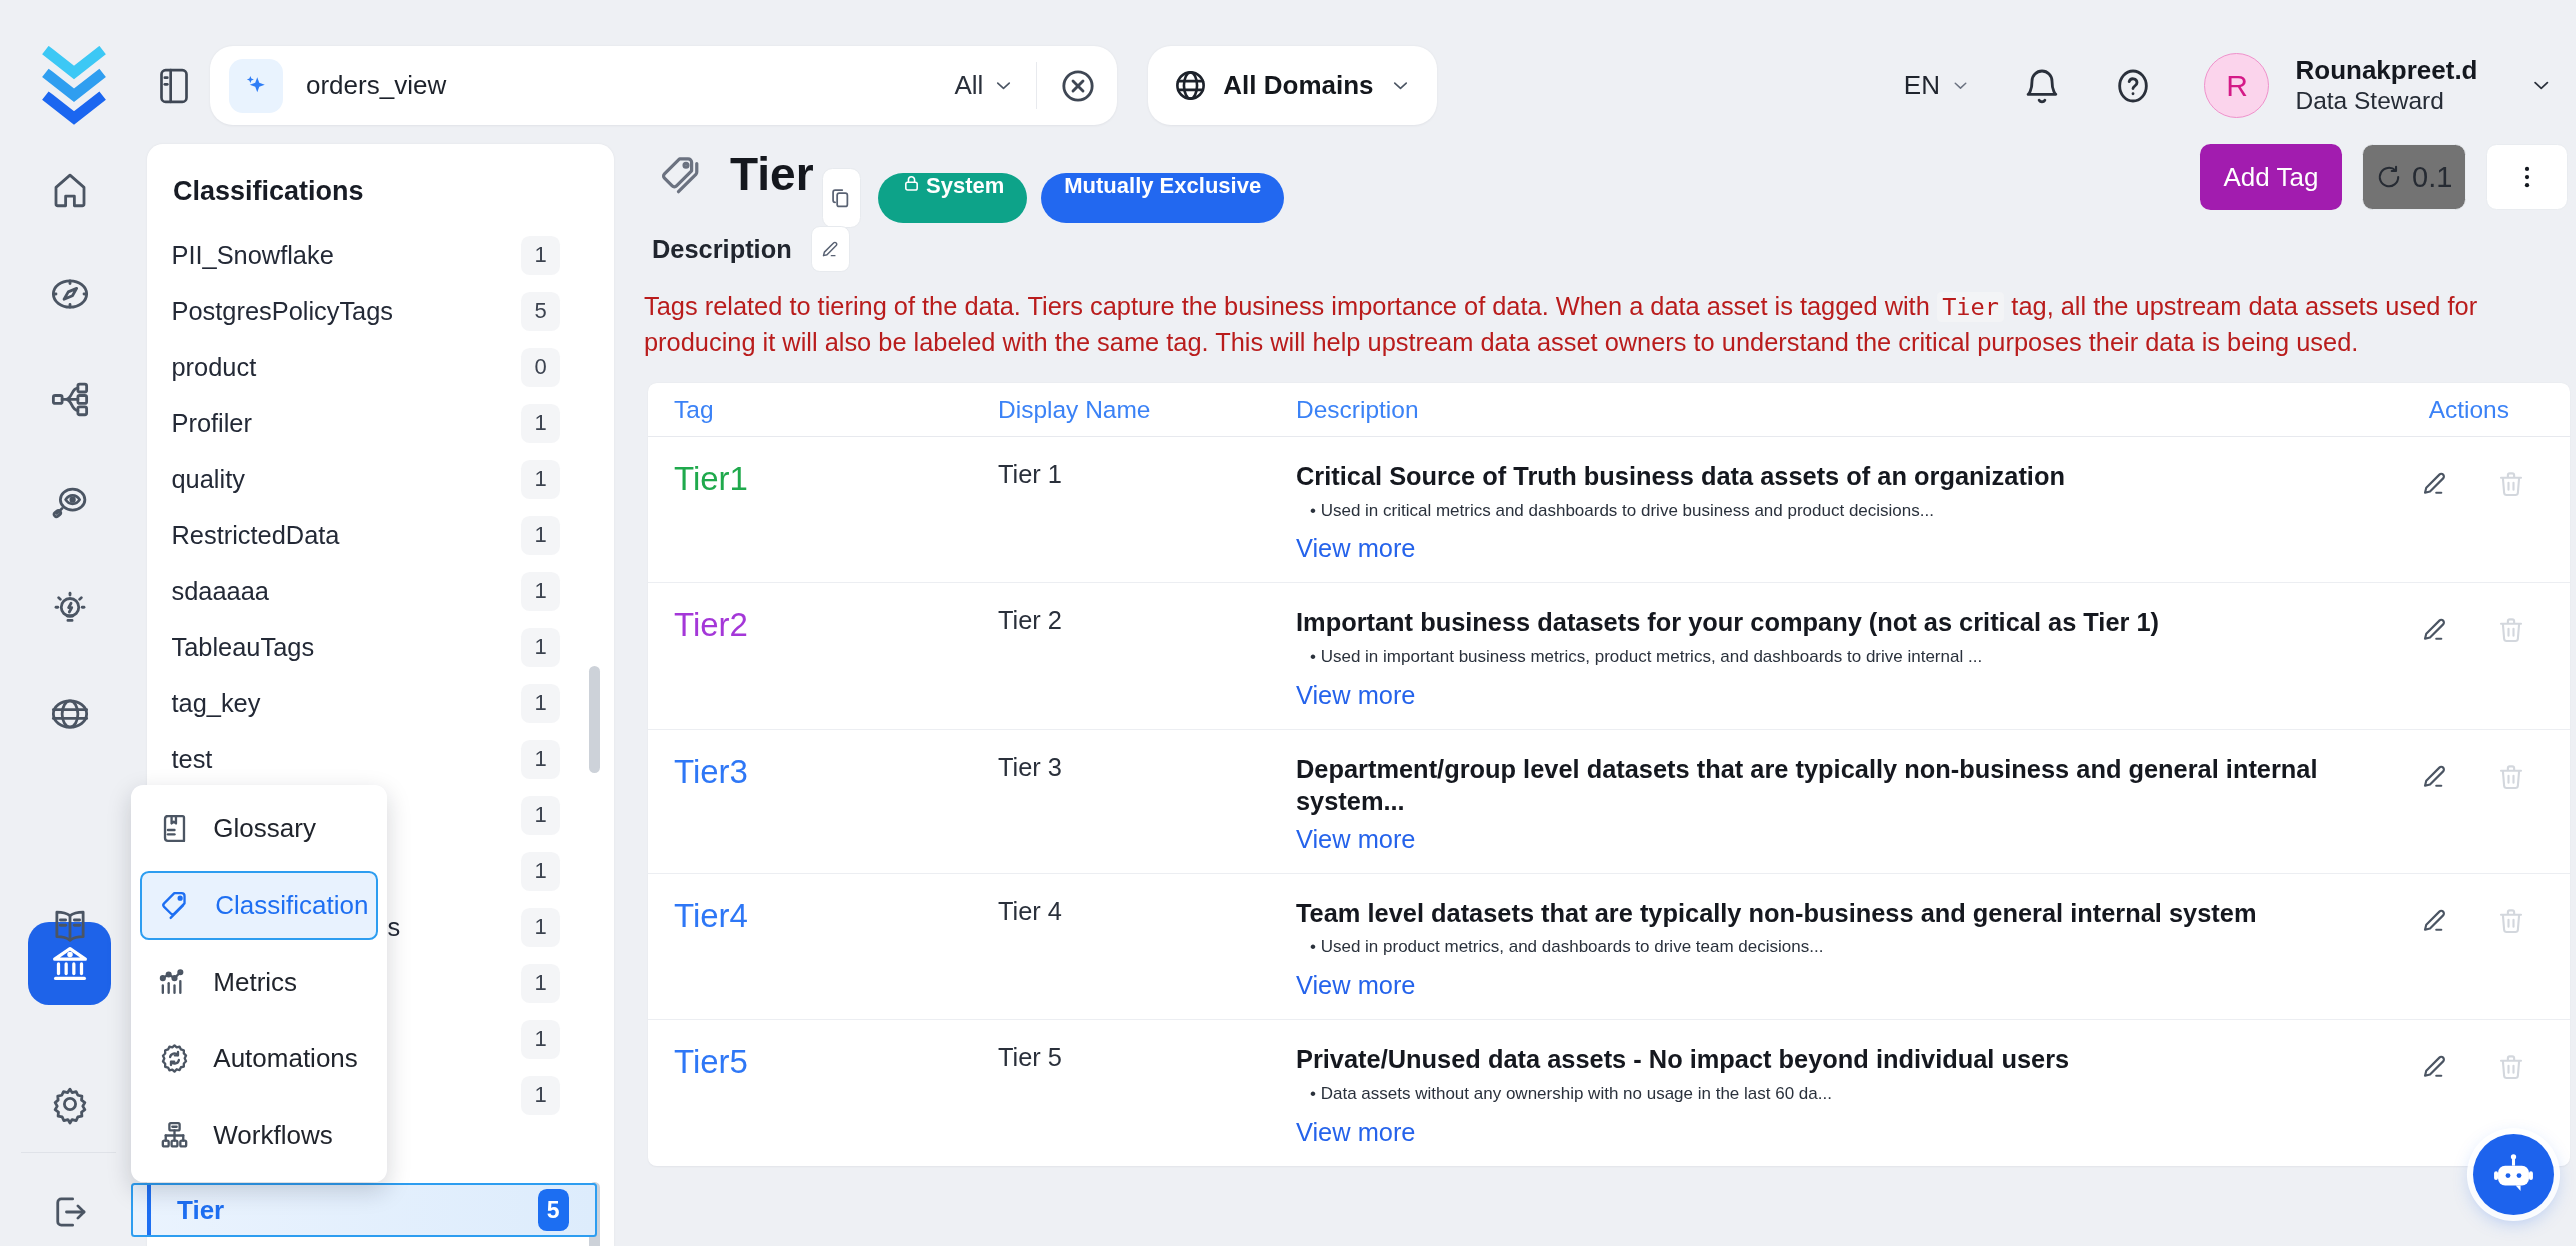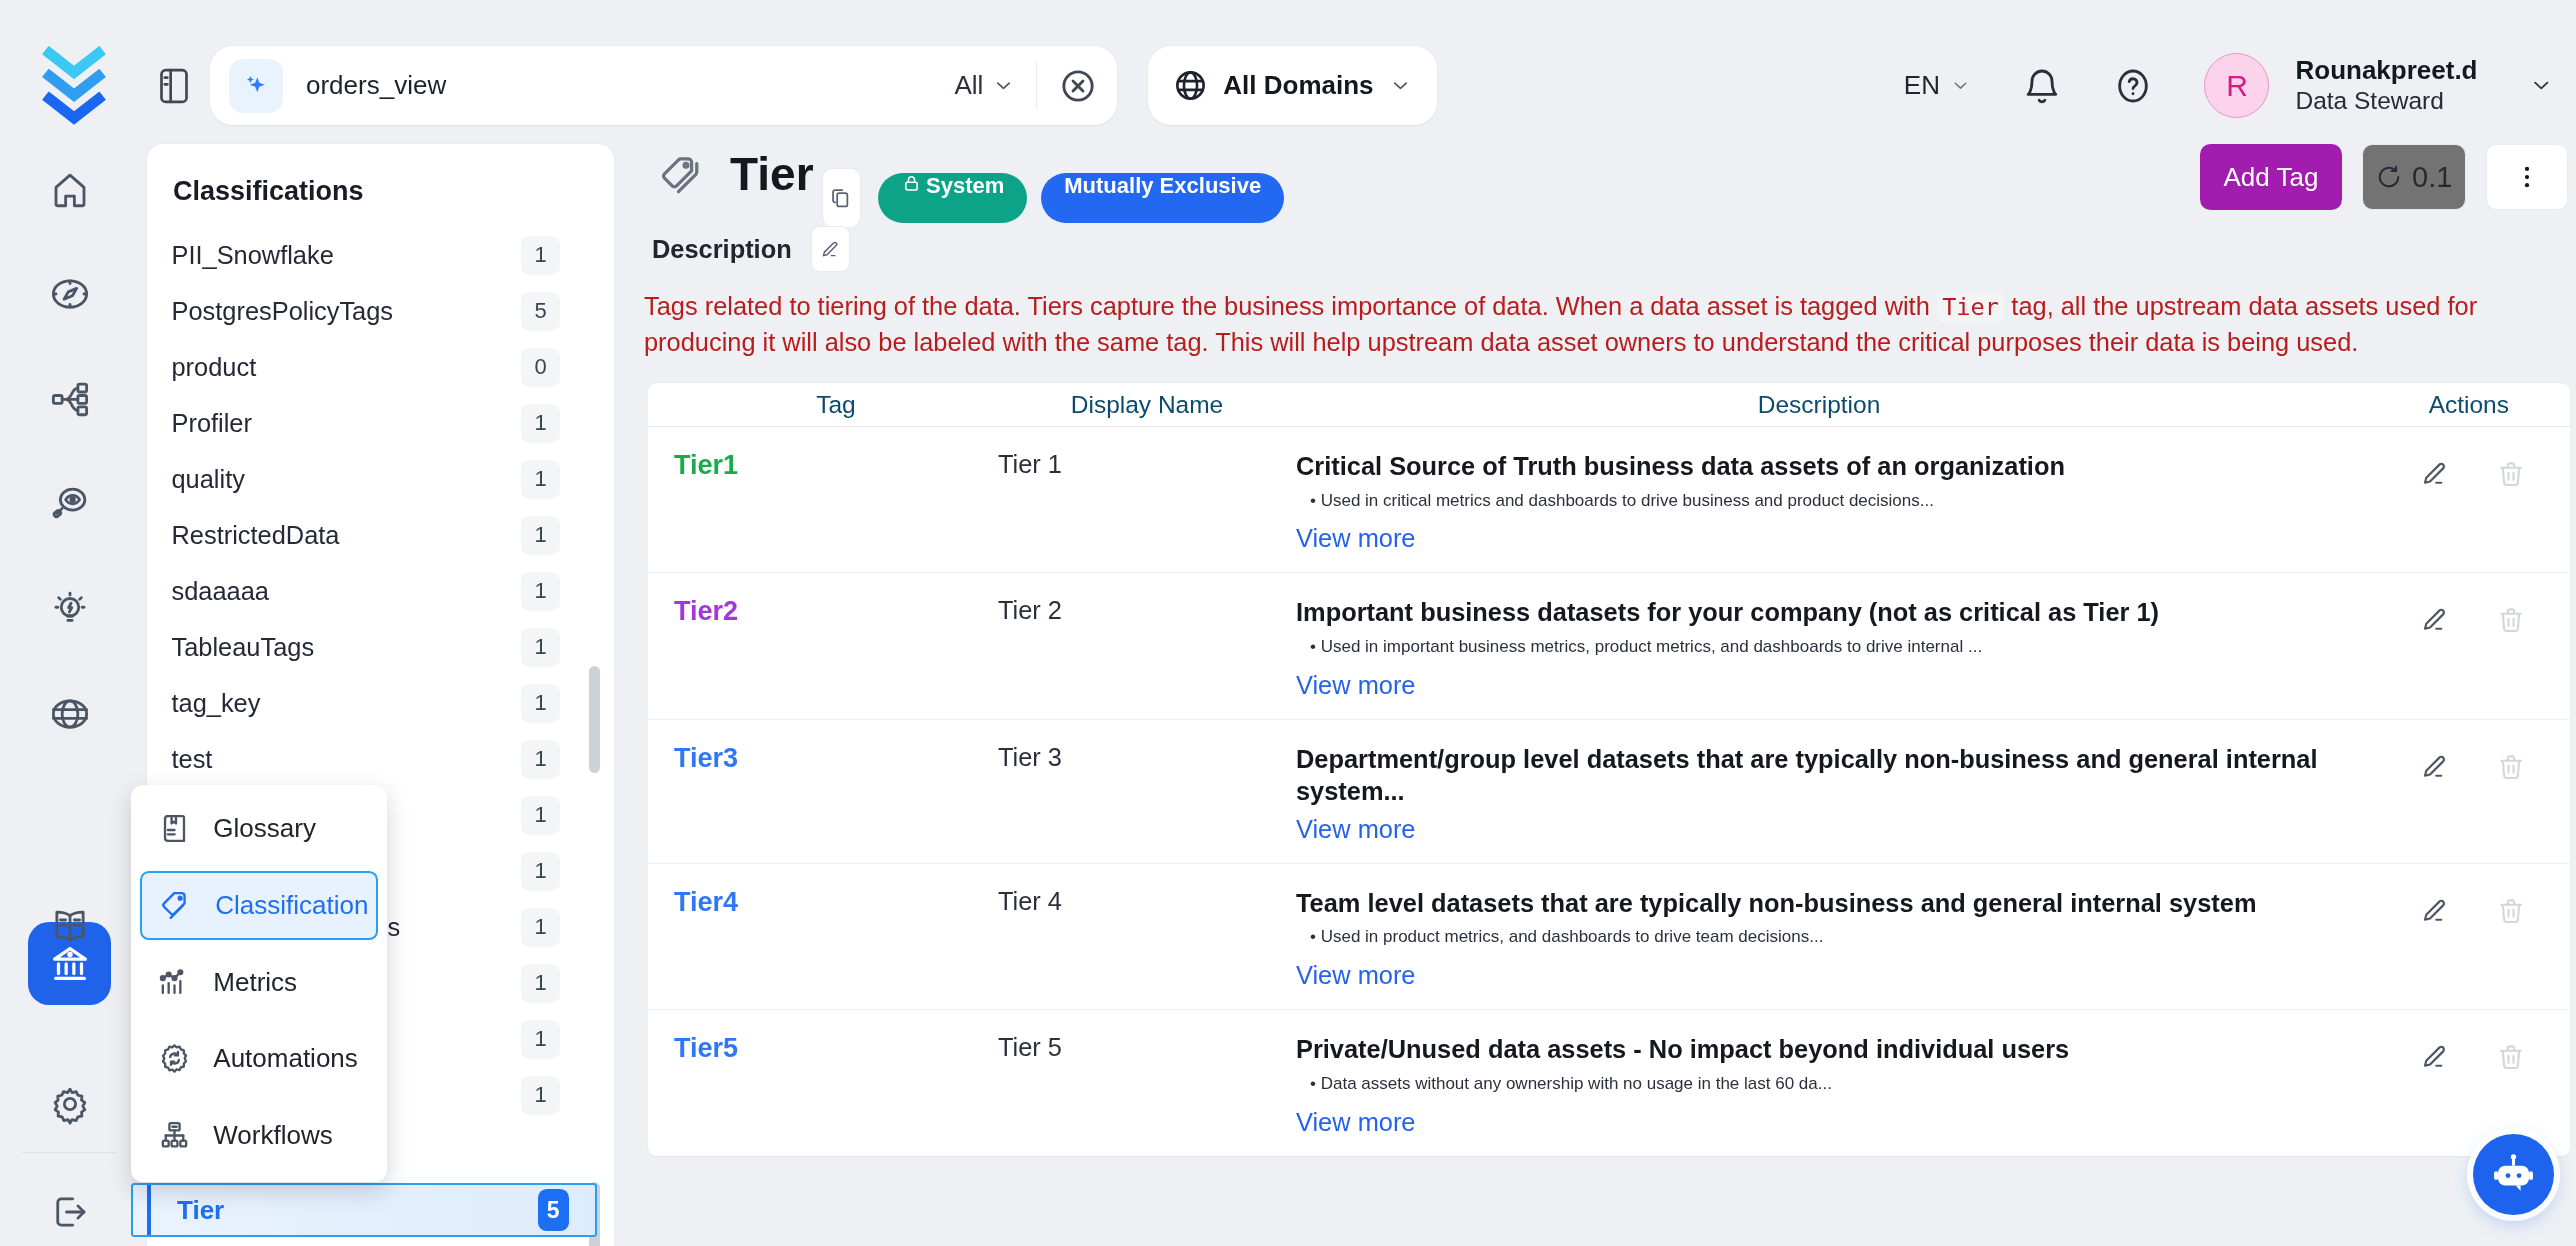--- a/index.html
+++ b/index.html
@@ -73,29 +73,29 @@
   .kebab-btn { position:absolute; left:2486px; top:144px; width:82px; height:66px; background:#fff; border:0.9px solid #e9ecf0; border-radius:10.5px; display:flex; align-items:center; justify-content:center; cursor:pointer; }
 
   .desc-row { position:absolute; left:652px; top:226px; display:flex; align-items:center; gap:19px; }
   .desc-label { font-size:25.4px; font-weight:700; color:#20252e; }
   .edit-chip { width:39px; height:46px; background:#fff; border:0.9px solid #e7eaee; border-radius:8.8px; display:flex; align-items:center; justify-content:center; cursor:pointer; }
   .paragraph { position:absolute; left:644px; top:289px; width:1908px; font-size:25.4px; line-height:35px; color:#b91c1c; }
   .code { font-family:"DejaVu Sans Mono", monospace; font-size:23.6px; background:#f3f4f6; border-radius:4.4px; padding:0.9px 5.3px; }
 
   
   .table-card { position:absolute; left:648px; top:383px; width:1922px; background:#fff; border-radius:8.8px; box-shadow:0 0.9px 1.8px rgba(16,24,40,.05); overflow:hidden; }
-  .t-head { display:flex; height:44px; align-items:center; border-bottom:0.9px solid #e7e9ee; color:#0c4a6e; font-size:24.5px;text-align:center; }
+  .t-head { display:flex; height:54px; align-items:center; border-bottom:0.9px solid #e7e9ee; color:#3b82f6; font-size:24.5px; }
   .t-row { display:flex; border-bottom:0.9px solid #eceef2; min-height:128px; padding:23px 0 19px; }
   .t-row:last-child { border-bottom:none; }
   .col-tag { width:350px; padding-left:26px; }
   .col-display { width:298px; }
   .col-desc { flex:1; padding-right:35px; }
   .col-actions { width:193px; display:flex; justify-content:flex-end; }
   .t-head .col-actions { padding-right:61px; }
-  .tag-link { font-size:27px; font-weight:700; cursor:pointer; }
+  .tag-link { font-size:33px; font-weight:400; cursor:pointer; }
   .display-name { font-size:25.4px; color:#2a303b; }
   .d-title { font-size:25.4px; font-weight:700; color:#15181f; line-height:32px; }
   .d-bullet { font-size:17px; color:#2a313c; line-height:32px; margin-top:2.6px; padding-left:14px; }
   .d-bullet::before { content:"•  "; }
   .view-more { font-size:25.4px; color:#2563eb; margin-top:7.9px; cursor:pointer; display:inline-block; }
   .row-actions { display:flex; gap:46px; padding-right:44px; margin-top:8.8px; }
   .act { cursor:pointer; }
   .act.disabled { cursor:default; }
 
   

